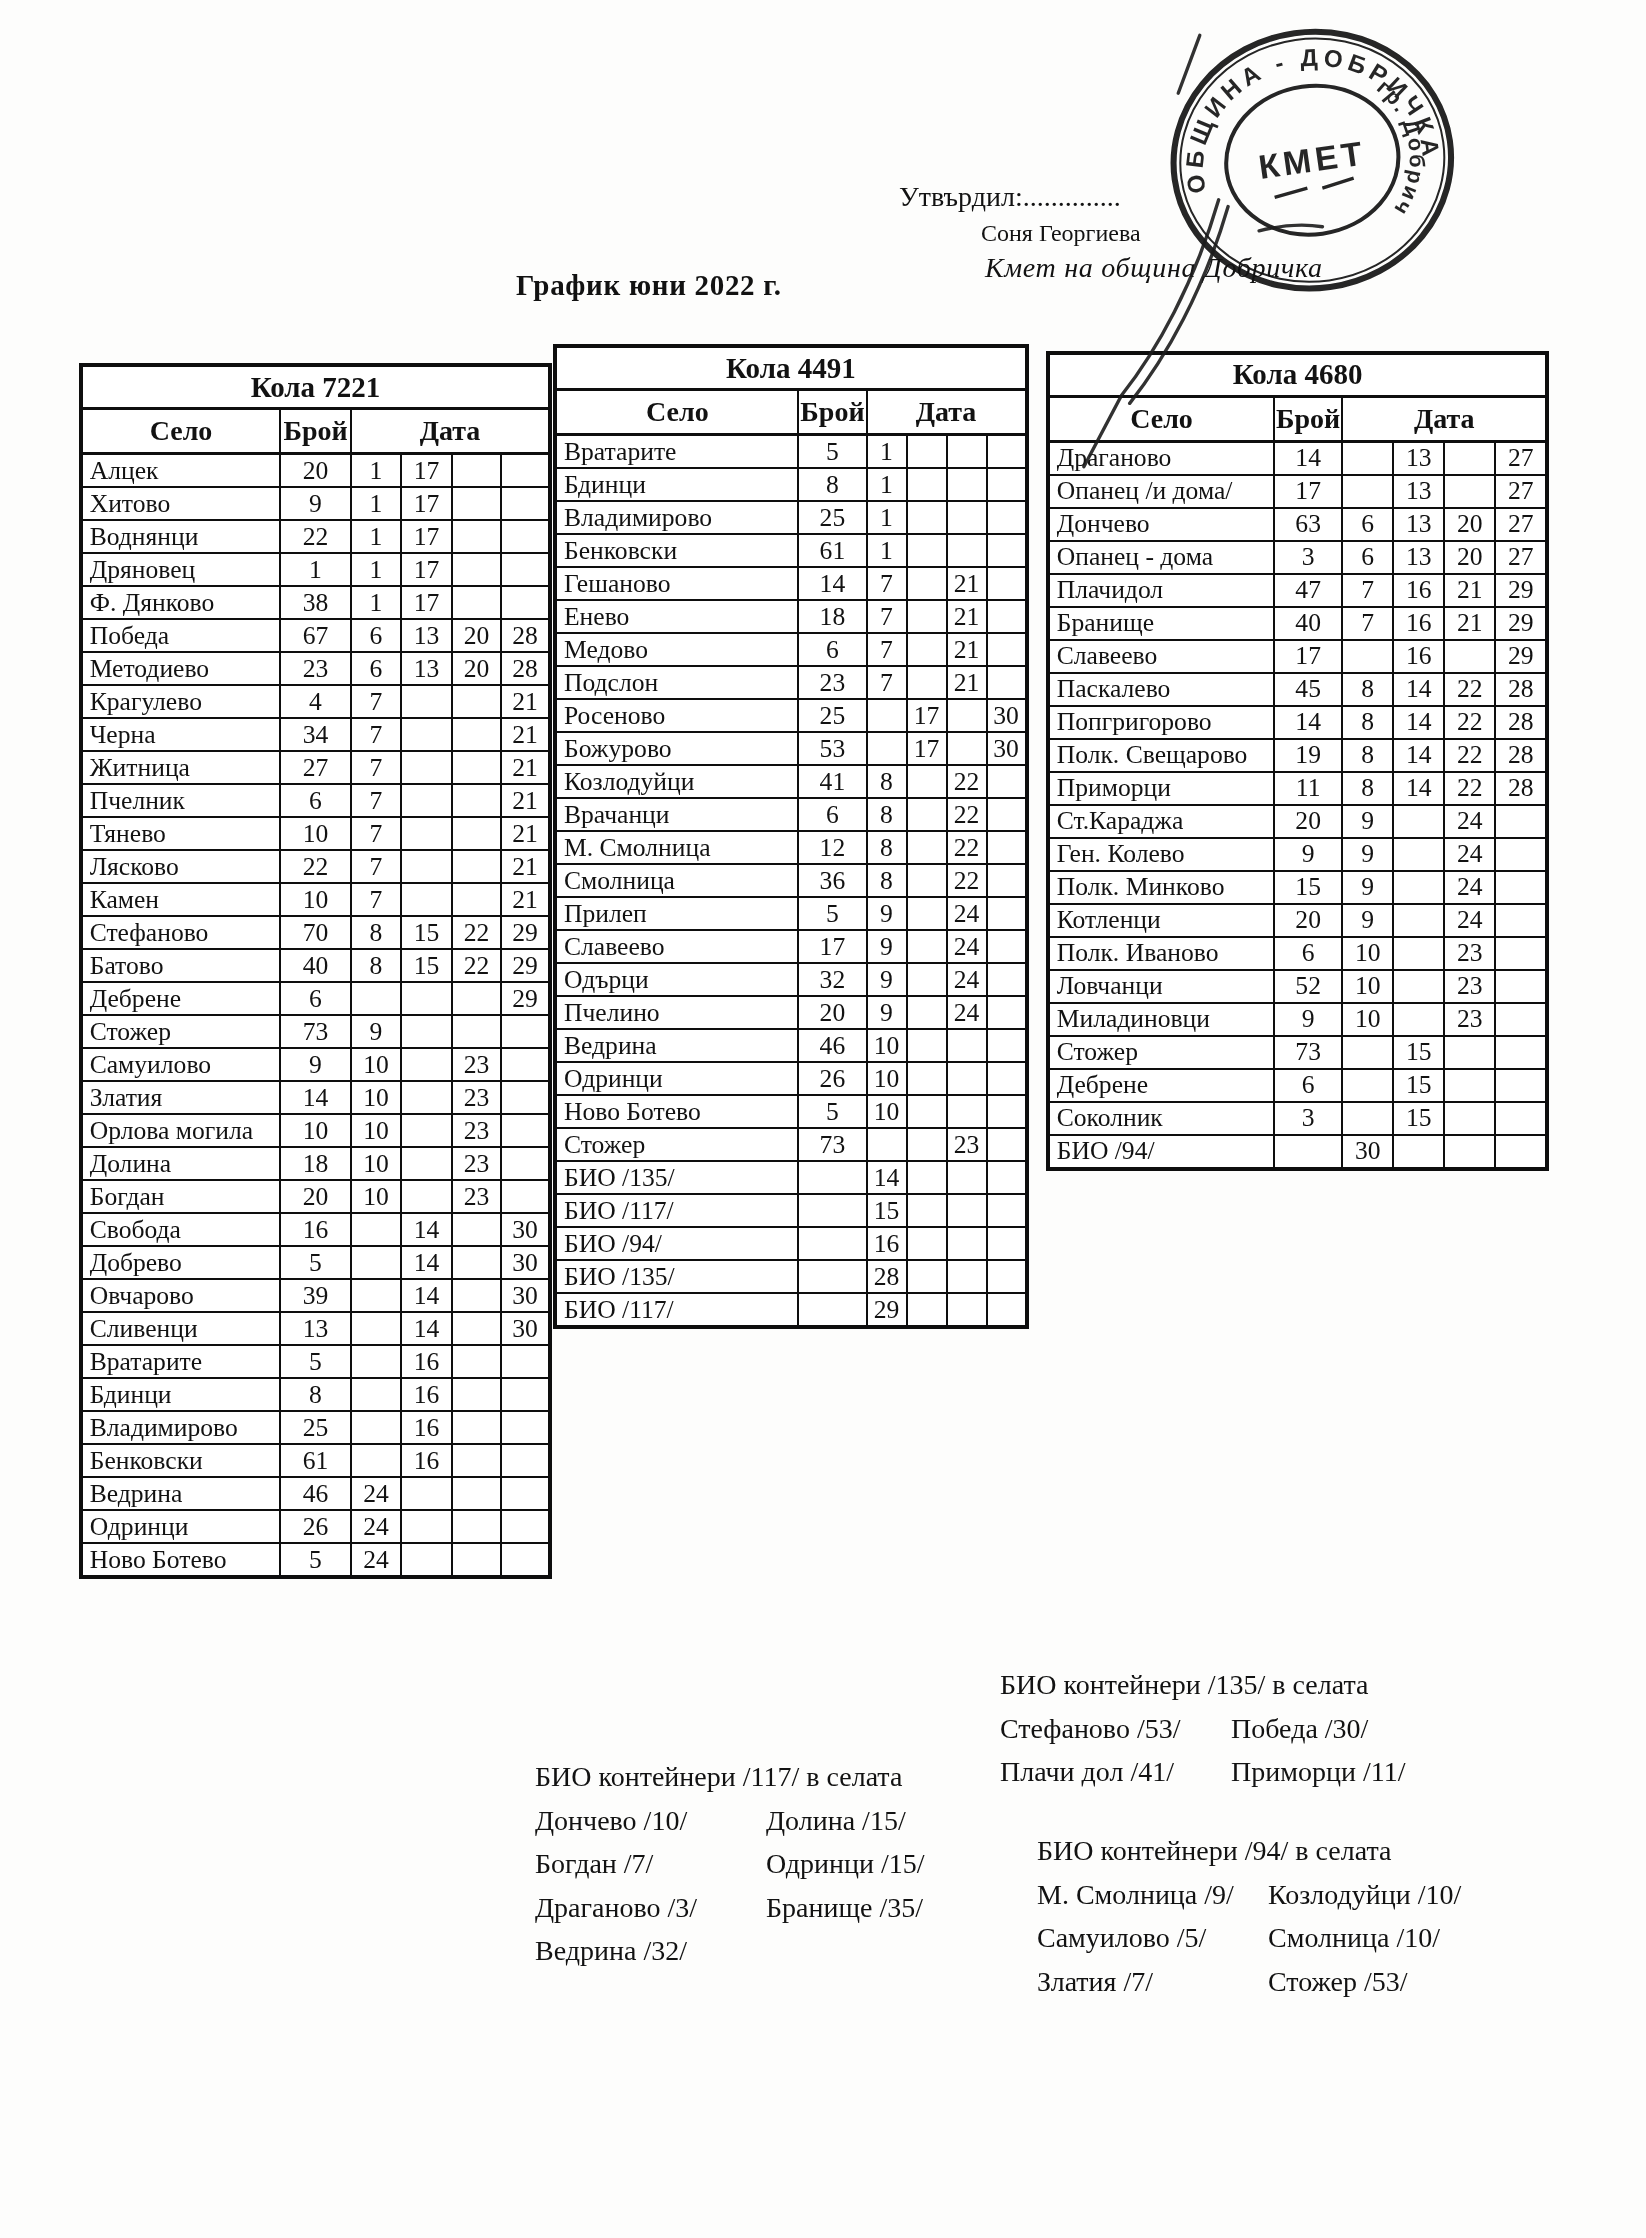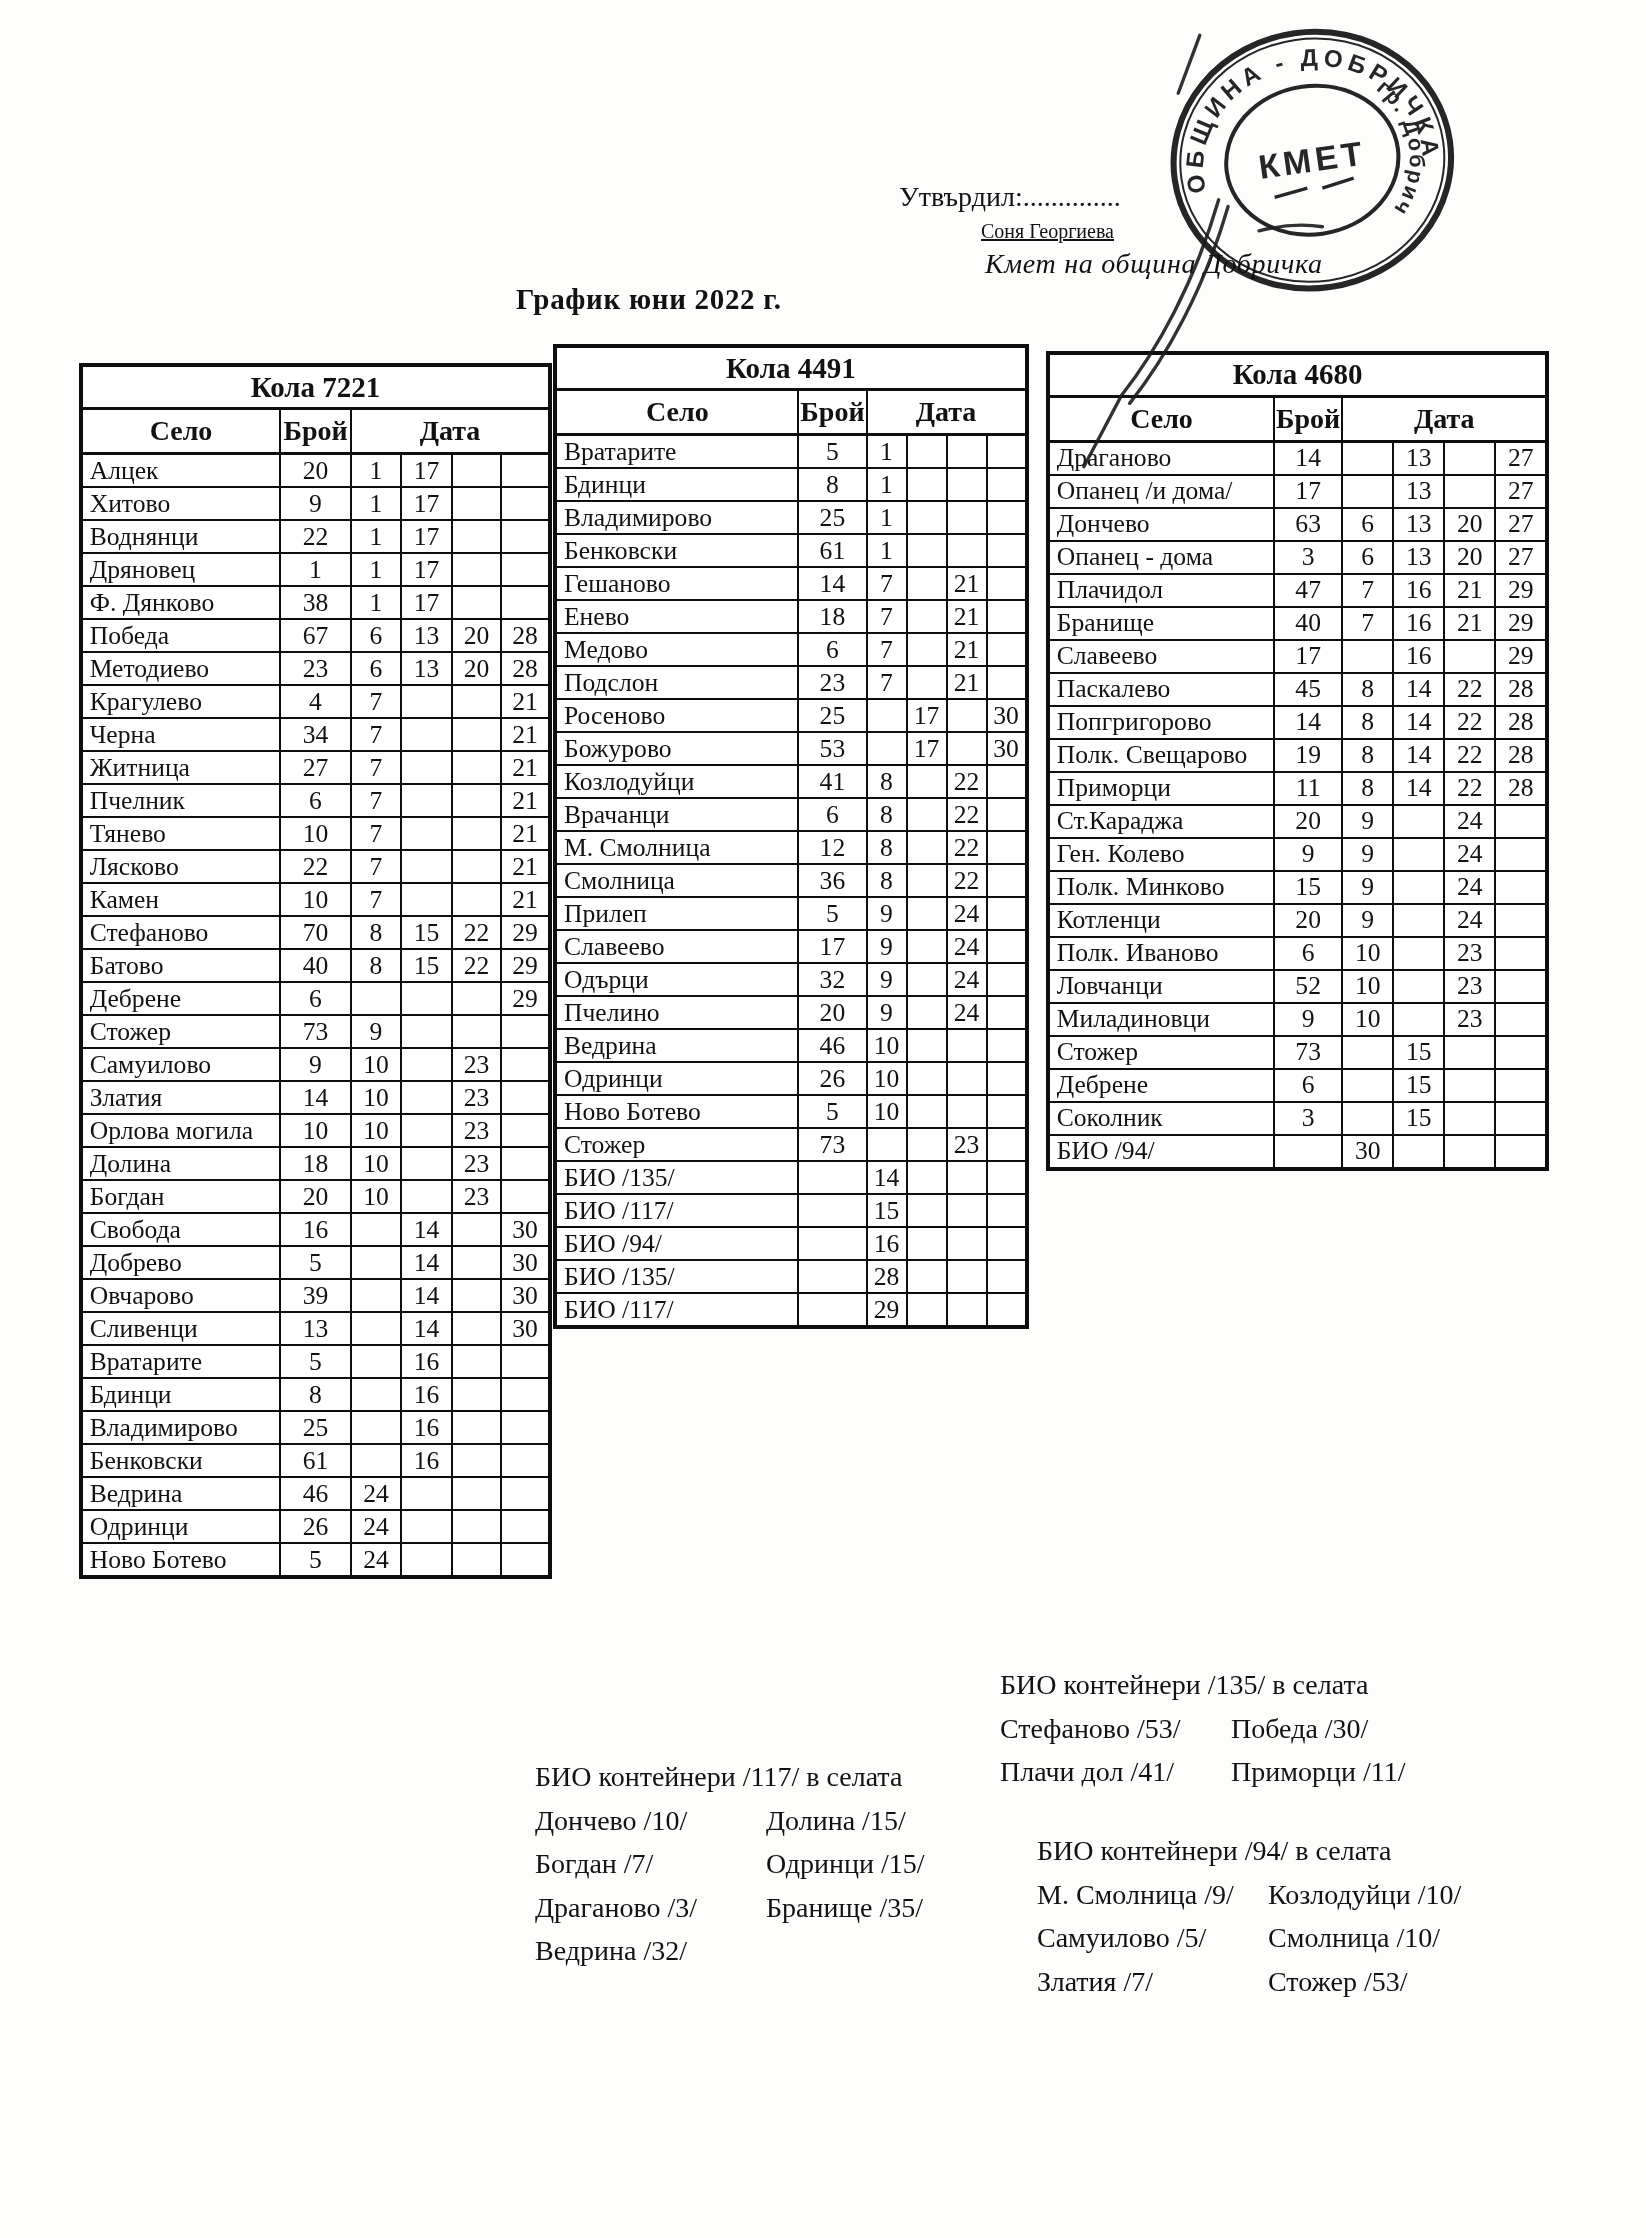--- a/index.html
+++ b/index.html
@@ -4,27 +4,27 @@
 <style>
   html,body { margin:0; padding:0; background:#777; }
   .page {
     position:relative; width:1646px; height:2239px;
     background:#fdfdfc; overflow:hidden;
     font-family:"Liberation Serif", serif; color:#121212;
   }
   
   .approval { position:absolute; left:899px; top:181px; }
   .approval .line1 { font-size:28px; }
-  .approval .line2 { font-size:20px; margin:6.7px 0 0 82px;text-decoration:underline; }
+  .approval .line2 { font-size:24px; margin:6.7px 0 0 82px; }
   .approval .line3 { font-size:28px; font-style:italic; margin:5.4px 0 0 86px; letter-spacing:0.7px; }
   
   .stamp { position:absolute; left:1154px; top:15px; transform:rotate(-8deg); opacity:.93; }
   .stamp text { font-family:"Liberation Sans", sans-serif; fill:#161616; }
   
-  .doc-title { position:absolute; left:516px; top:283px; font-size:29px; font-weight:bold; letter-spacing:0.7px; }
+  .doc-title { position:absolute; left:516px; top:269px; font-size:29px; font-weight:bold; letter-spacing:0.7px; }
   
   .tables-row { position:absolute; left:79px; top:340px; display:flex; align-items:flex-start; }
   .tbl-wrap.w0 { margin-top:23px; }
   .tbl-wrap.w1 { margin-top:4px; margin-left:1.3px; }
   .tbl-wrap.w2 { margin-top:10.8px; margin-left:17.5px; }
   table.sched { border-collapse:collapse; table-layout:fixed; border:4px solid #0e0e0e; background:#fff; }
   table.sched th, table.sched td { border:2px solid #0e0e0e; overflow:hidden; white-space:nowrap; }
   table.sched tr.h1 th { font-size:29px; font-weight:bold; height:38px; border-bottom:3.4px solid #0e0e0e; }
   table.sched tr.h2 th { font-size:28px; font-weight:bold; height:40px; border-bottom:3.4px solid #0e0e0e; }
   table.sched td { height:31px; font-size:25.6px; }

